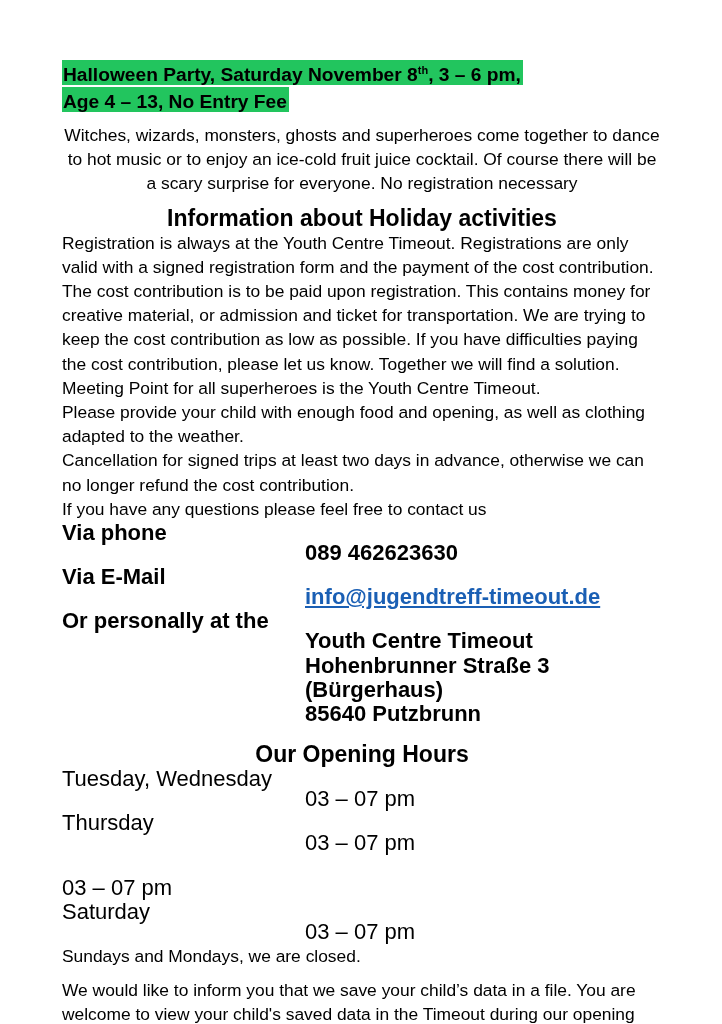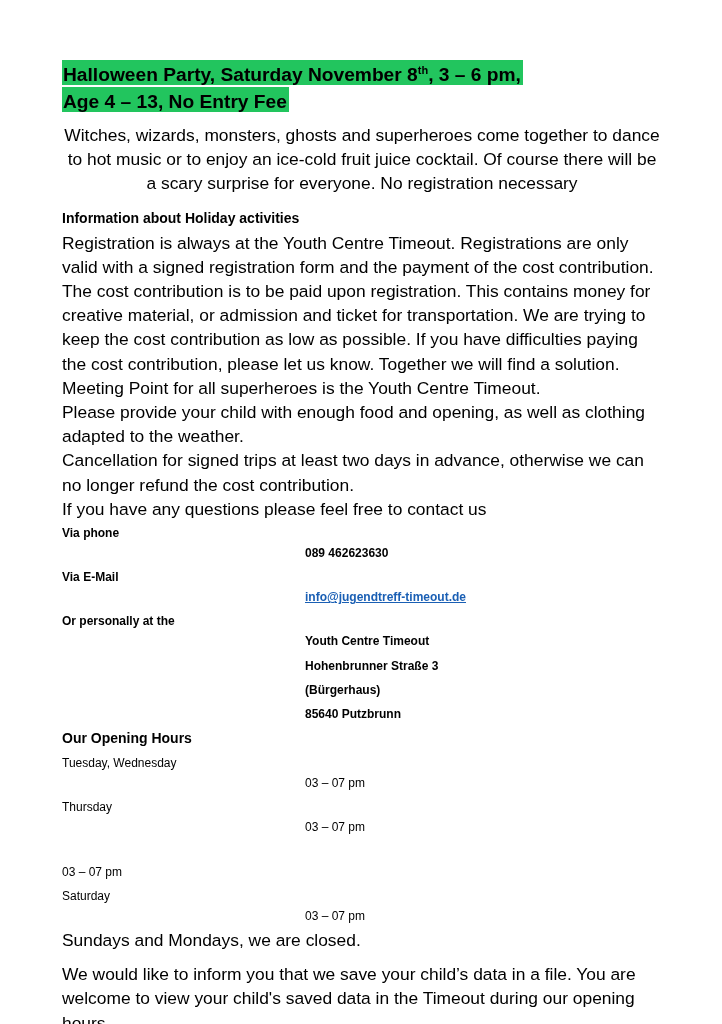--- a/index.html
+++ b/index.html
@@ -37,30 +37,31 @@
       line-height: 0;
       vertical-align: super;
     }
     .para {
       font-size: 17.4px;
       line-height: 24.2px;
       margin: 0;
     }
     .event-desc { margin-top: 8px; text-align: center; }
     .section-heading {
-      font-size: 14px;
+      font-size: 23px;
       line-height: 25px;
       font-weight: bold;
       margin: 10px 0 0 0;
+      text-align: center;
     }
-    .hours-heading { margin-top: 0; }
+    .hours-heading { margin-top: 16px; }
     b { font-weight: normal; }
     .row {
       display: flex;
-      font-size: 12px;
+      font-size: 22px;
       line-height: 24.2px;
     }
     .row .label { width: 243px; flex: none; }
     .row .value { flex: 1; margin-top: 20px; }
     .contact .row { font-weight: bold; }
     .link {
       color: #1a5fb4;
       text-decoration: underline;
       font-weight: bold;
     }

